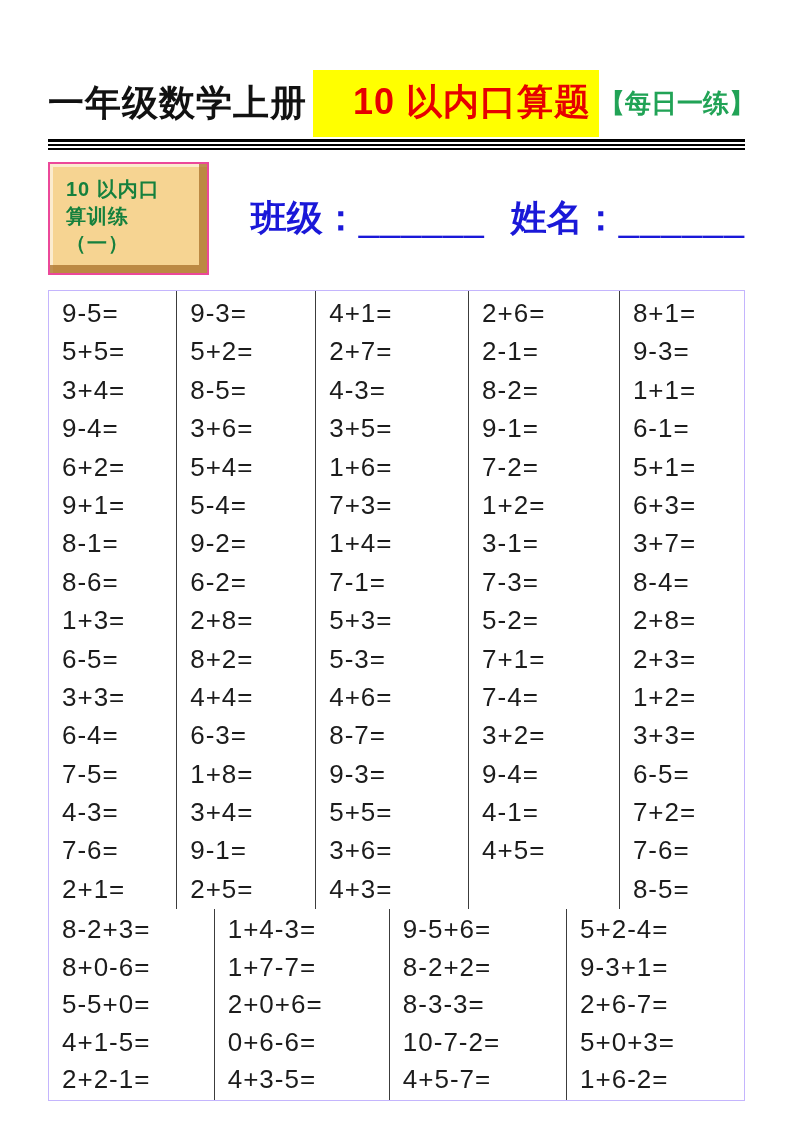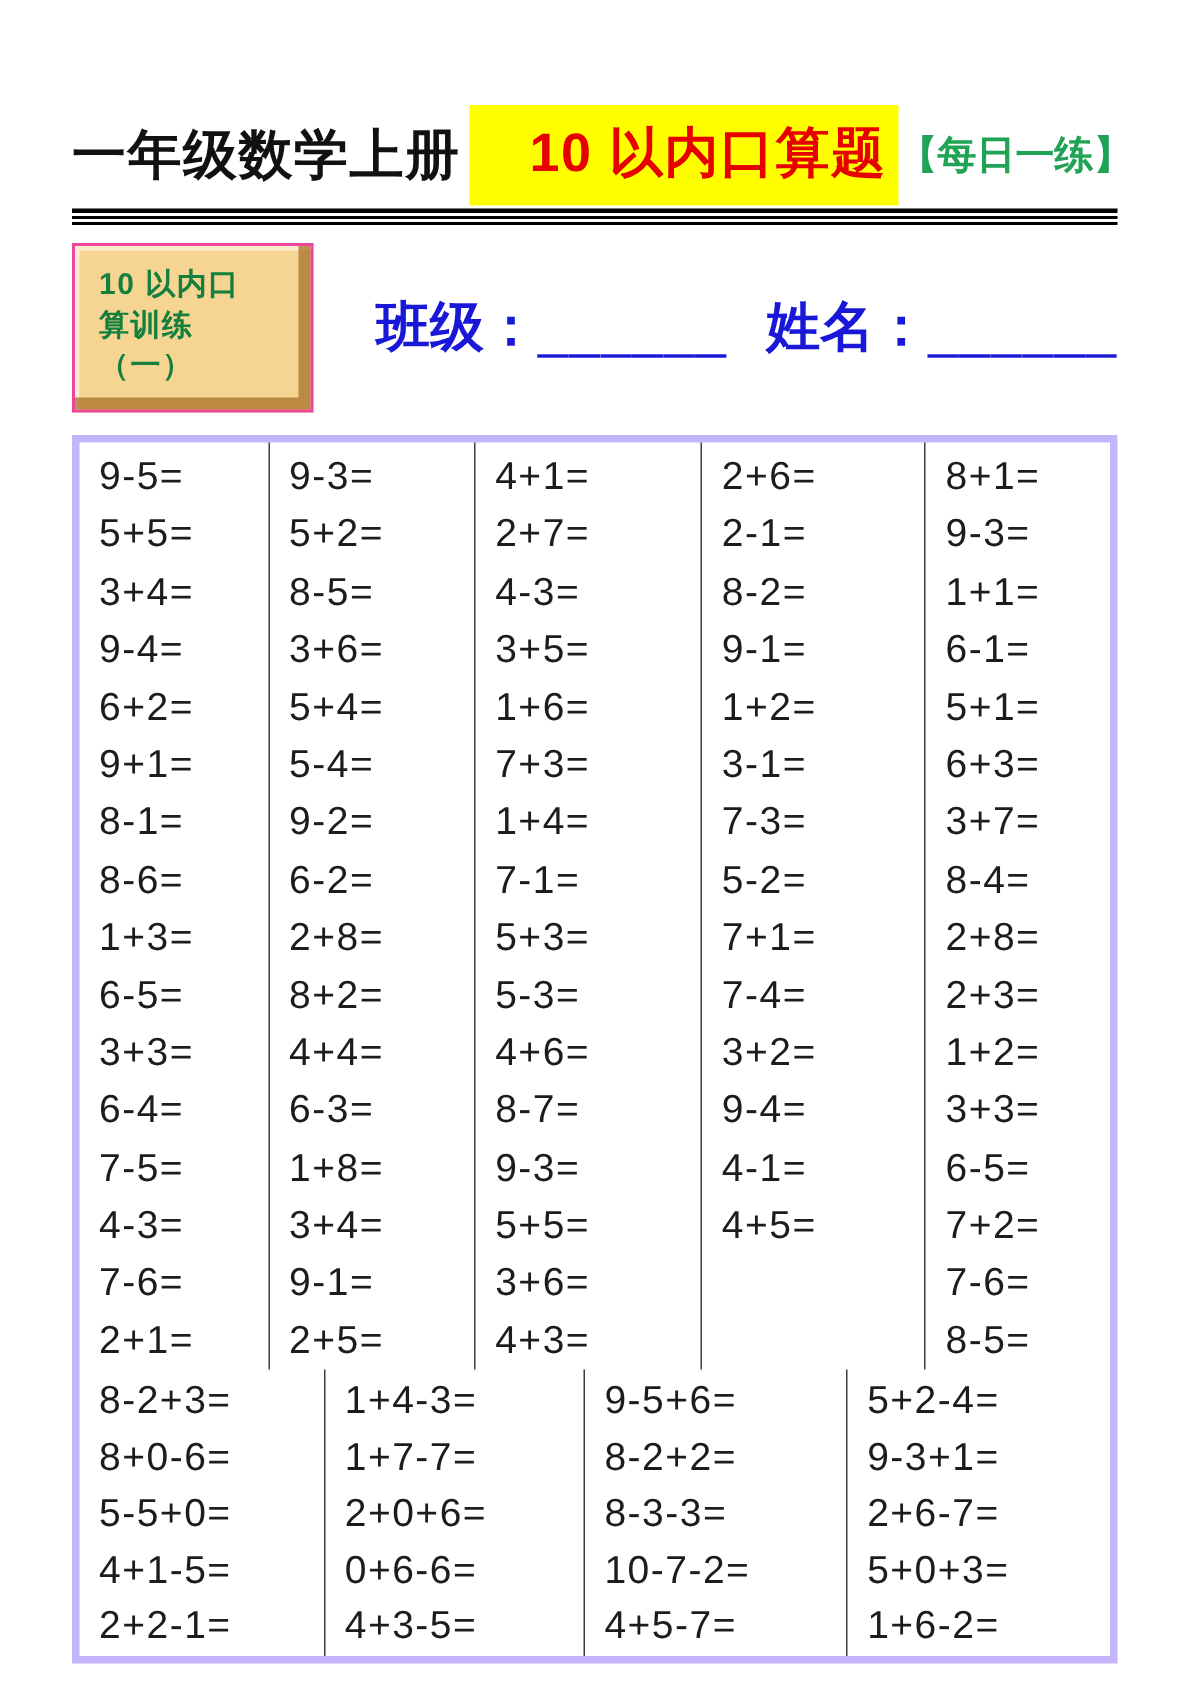--- a/index.html
+++ b/index.html
@@ -31,21 +31,21 @@
   .plate {
     display:inline-block; border:2px solid #ec4899;
     font-size:20px; font-weight:bold; color:#15803d; letter-spacing:1px;
     padding:12px 26px 16px 16px;
     box-shadow: inset -8px -8px 0 rgba(168,112,40,0.75), inset 3px 3px 0 rgba(255,255,255,0.55);
   }
   .fill-ins { display:flex; align-items:center; margin-left:42px; font-size:36px; font-weight:bold; white-space:nowrap; }
   .blank { font-weight:normal; letter-spacing:1px; margin-right:26px; }
 
   
-  .box { margin-top:15px; border:5px solid #c4b5fd; }
+  .box { margin-top:15px; border:1px solid #c4b5fd; }
   .grid-top { display:flex; height:618px; }
   .grid-top .col { padding-top:3px; }
   .grid-top .col + .col { border-left:1px solid #3c3c3c; }
   .c0 { width:18.3%; } .c1 { width:20.0%; } .c2 { width:22.0%; } .c3 { width:21.7%; } .c4 { width:18.0%; }
   .grid-bottom { display:flex; height:191px; }
   .grid-bottom .col { padding-top:2px; }
   .grid-bottom .col + .col { border-left:1px solid #3c3c3c; }
   .b0 { width:23.7%; } .b1 { width:25.2%; } .b2 { width:25.5%; } .b3 { width:25.6%; }
   .grid-top .problem { height:38.4px; line-height:38.4px; }
   .grid-bottom .problem { height:37.6px; line-height:37.6px; }
@@ -135,20 +135,21 @@
           <div class="problem">9-3=</div>
           <div class="problem">5+5=</div>
           <div class="problem">3+6=</div>
           <div class="problem">4+3=</div>
         </div>
       <div class="col c3">
           <div class="problem">2+6=</div>
           <div class="problem">2-1=</div>
           <div class="problem">8-2=</div>
           <div class="problem">9-1=</div>
+          <div class="problem">7-2=</div>
           <div class="problem">1+2=</div>
           <div class="problem">3-1=</div>
           <div class="problem">7-3=</div>
           <div class="problem">5-2=</div>
           <div class="problem">7+1=</div>
           <div class="problem">7-4=</div>
           <div class="problem">3+2=</div>
           <div class="problem">9-4=</div>
           <div class="problem">4-1=</div>
           <div class="problem">4+5=</div>

